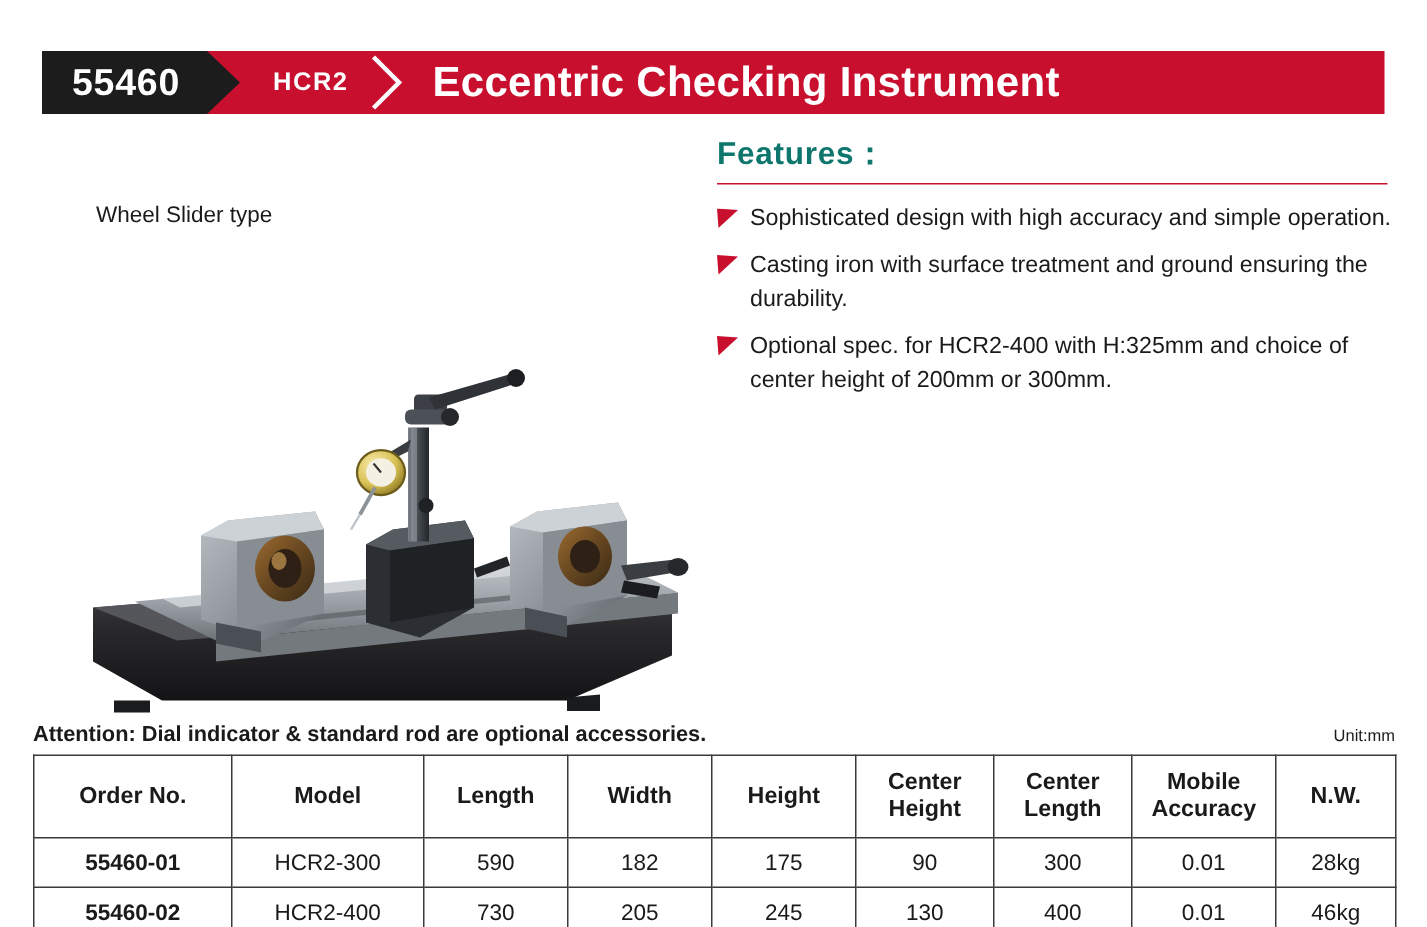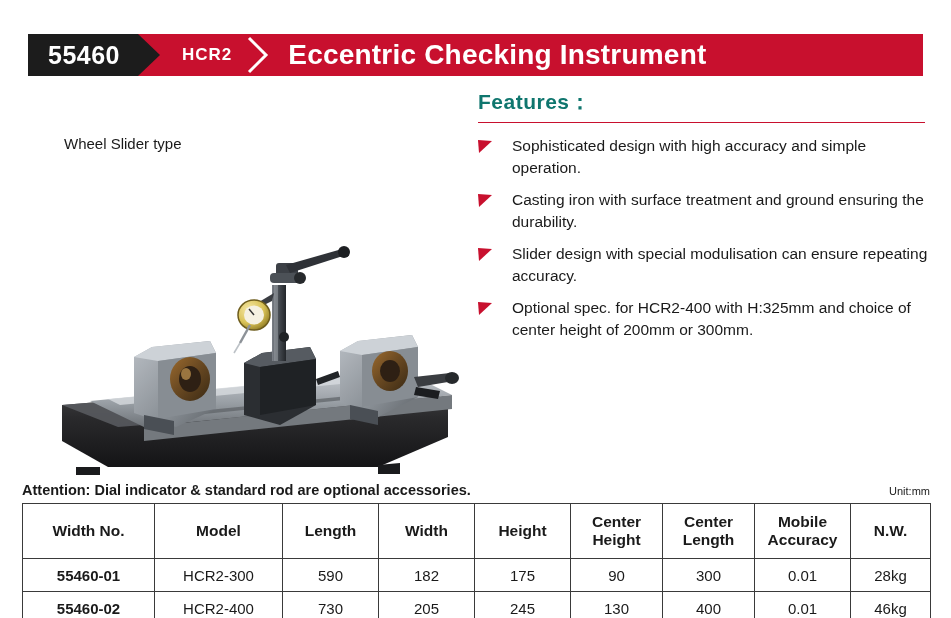--- a/index.html
+++ b/index.html
@@ -126,21 +126,20 @@
   }
   .feature-bullet {
     flex: 0 0 auto;
     margin: 4px 8px 0 0;
   }
   .feature-text {
     font-size: 15.5px;
     line-height: 1.45;
     color: #1a1a1a;
     max-width: 432px;
-    margin-left: 12px;
   }
 
   
   .attention-row {
     position: absolute;
     left: 22px;
     top: 482px;
     width: 908px;
     display: flex;
     align-items: flex-end;
@@ -320,28 +319,20 @@
   <div class="feature-item">
     <span class="feature-bullet">
       <svg width="14" height="13" viewBox="0 0 14 13" aria-hidden="true">
           <polygon points="0,0 14,1 1,13" fill="#c8102e"></polygon>
         </svg>
     </span>
     <span class="feature-text">Casting iron with surface treatment and ground ensuring the durability.</span>
   </div>
 
 
-  <div class="feature-item">
-    <span class="feature-bullet">
-      <svg width="14" height="13" viewBox="0 0 14 13" aria-hidden="true">
-          <polygon points="0,0 14,1 1,13" fill="#c8102e"></polygon>
-        </svg>
-    </span>
-    <span class="feature-text">Slider design with special modulisation can ensure repeating accuracy.</span>
-  </div>
 
   <div class="feature-item">
     <span class="feature-bullet">
       <svg width="14" height="13" viewBox="0 0 14 13" aria-hidden="true">
           <polygon points="0,0 14,1 1,13" fill="#c8102e"></polygon>
         </svg>
     </span>
     <span class="feature-text">Optional spec. for HCR2-400 with H:325mm and choice of center height of 200mm or 300mm.</span>
   </div>
 </div>
@@ -358,21 +349,21 @@
       <col class="col-length">
       <col class="col-width">
     <col class="col-height">
       <col class="col-ch">
       <col class="col-cl">
       <col class="col-ma">
       <col class="col-nw">
   </colgroup>
   <thead>
     <tr>
-      <th>Width  No.</th>
+      <th>Order  No.</th>
       <th>Model</th>
       <th>Length</th>
       <th>Width</th>
       <th>Height</th>
       <th>
         <span>Center</span><br>
         <span>Height</span>
       </th>
       <th>
         <span>Center</span><br>

